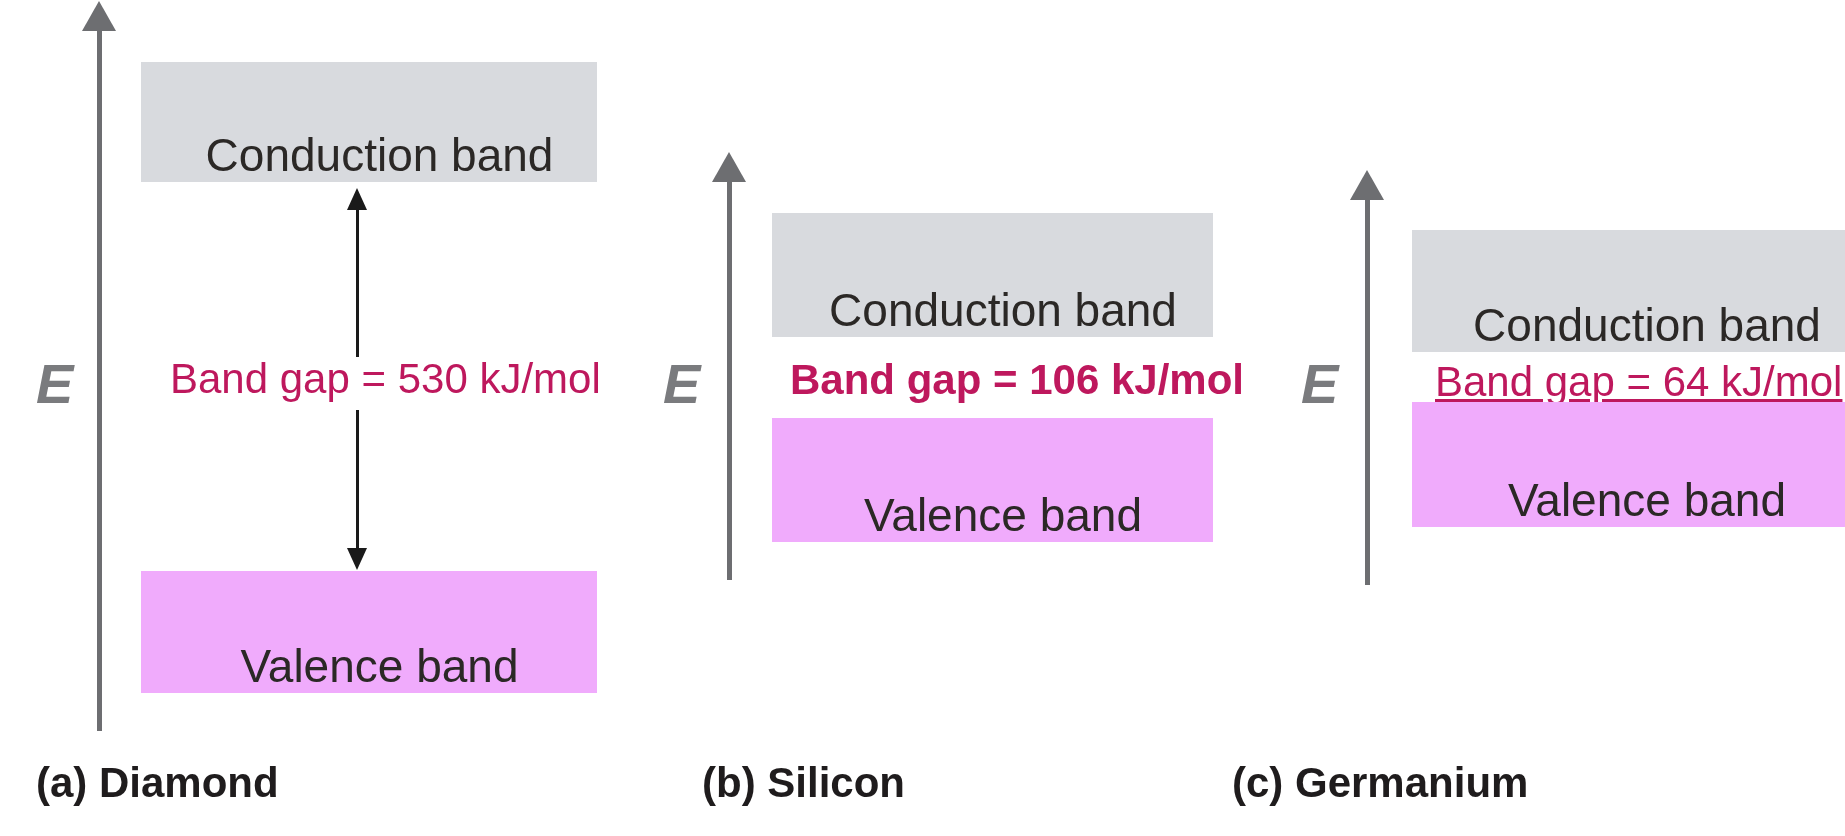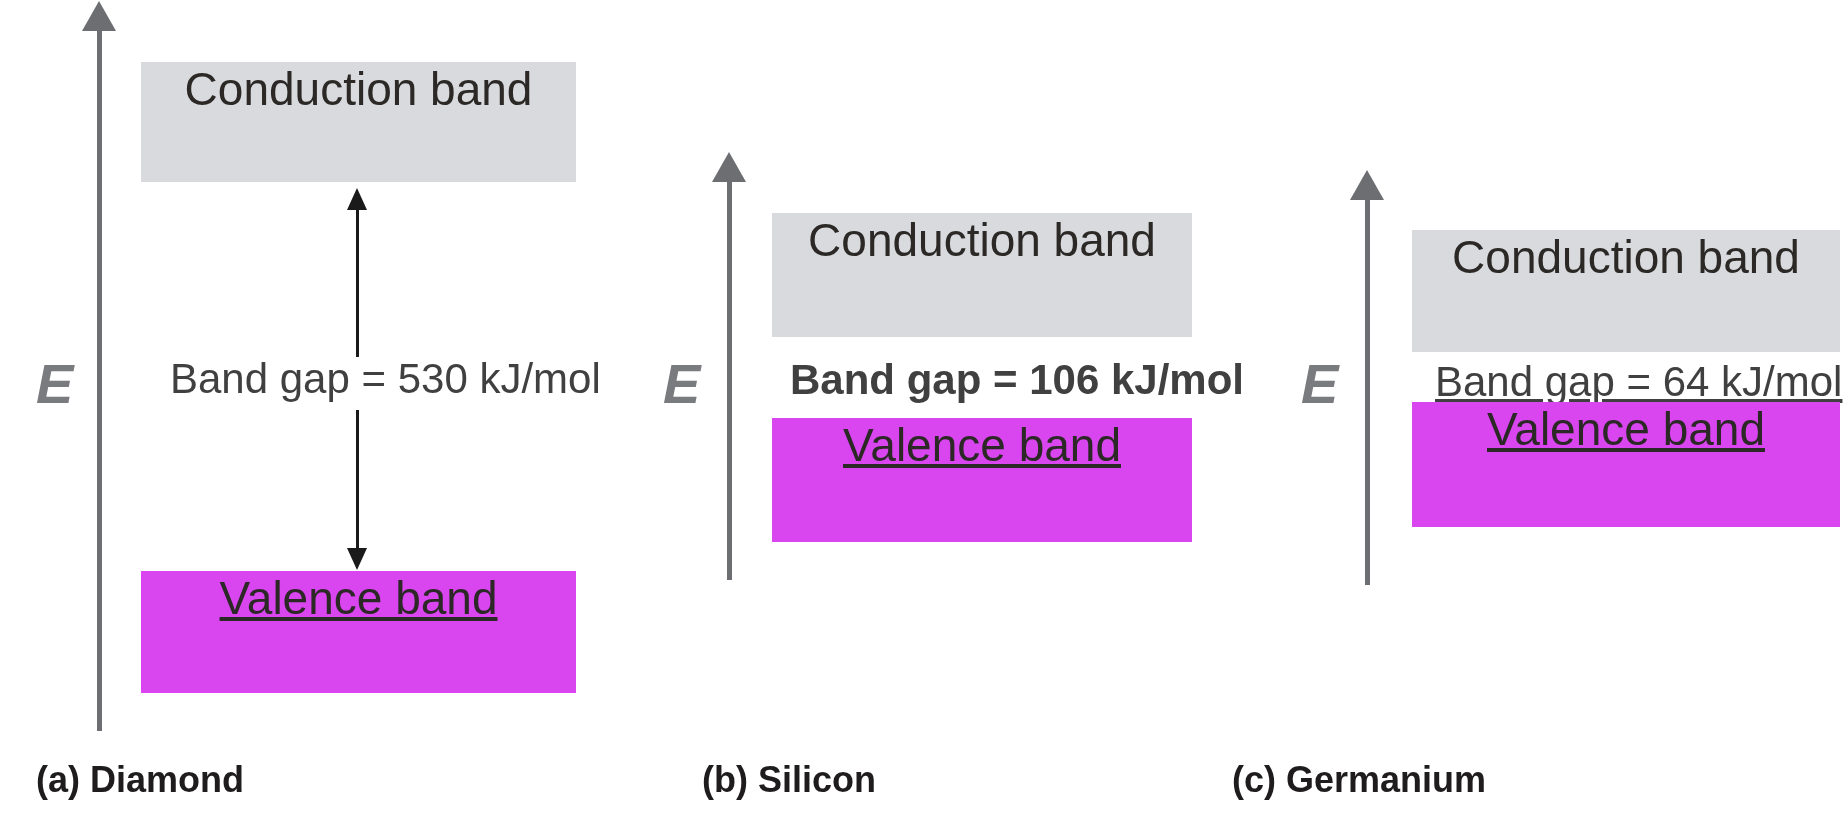--- a/index.html
+++ b/index.html
@@ -26,33 +26,34 @@
     font-weight: bold;
     font-style: italic;
     color: #7a7b7e;
     line-height: 1;
   }
 
   
   .band {
     position: absolute;
     display: flex;
-    align-items: flex-start;
+    align-items: flex-end;
     justify-content: center;
     font-size: 46px;
     color: #2b2826;
+    padding-left: 21px;
   }
   .band.conduction { background: #d8dade; }
-  .band.valence   { background: #d946ef; text-decoration: underline; }
+  .band.valence   { background: #f0abfc; }
 
   
   .gap-text {
     position: absolute;
     font-size: 42px;
-    color: #404040;
+    color: #be185d;
     white-space: nowrap;
     line-height: 1;
   }
 
   
   .gap-line { position: absolute; width: 3px; background: #1a1a1a; }
   .gap-head-up {
     position: absolute; width: 0; height: 0;
     border-left: 10px solid transparent;
     border-right: 10px solid transparent;
@@ -60,21 +61,21 @@
   }
   .gap-head-down {
     position: absolute; width: 0; height: 0;
     border-left: 10px solid transparent;
     border-right: 10px solid transparent;
     border-top: 22px solid #1a1a1a;
   }
 
   .caption {
     position: absolute;
-    font-size: 36px;
+    font-size: 42px;
     font-weight: bold;
     color: #1f1c1d;
     white-space: nowrap;
     line-height: 1;
   }
 </style>
 </head>
 <body>
 
 <div id="figure">

